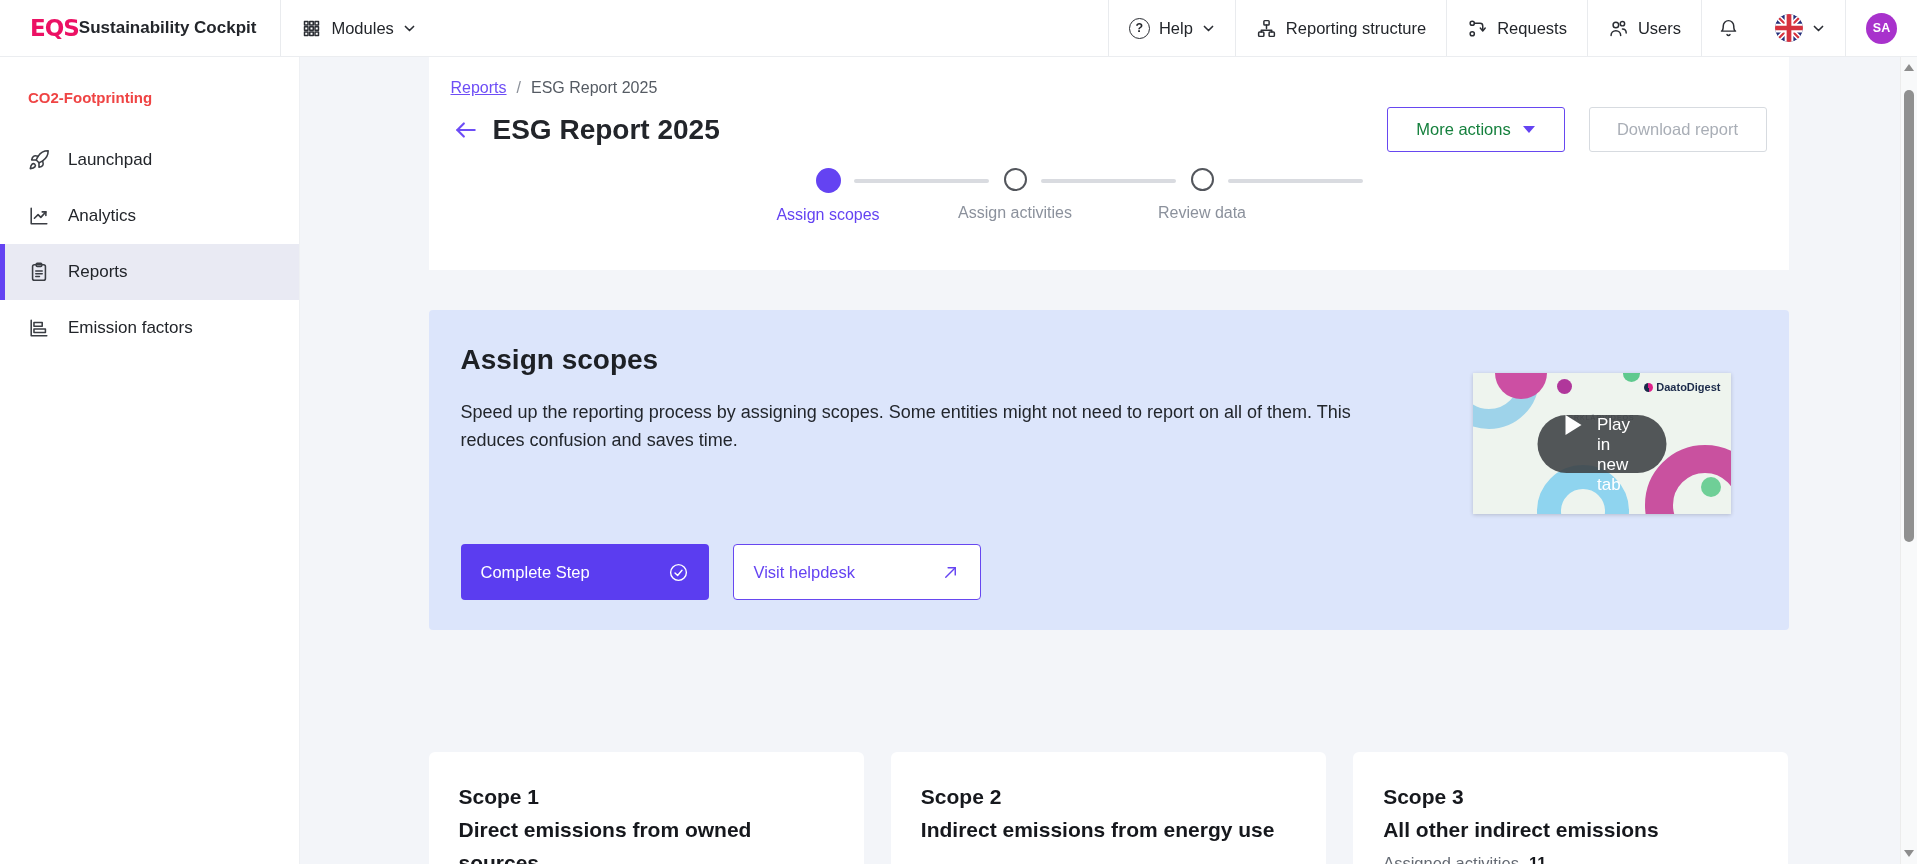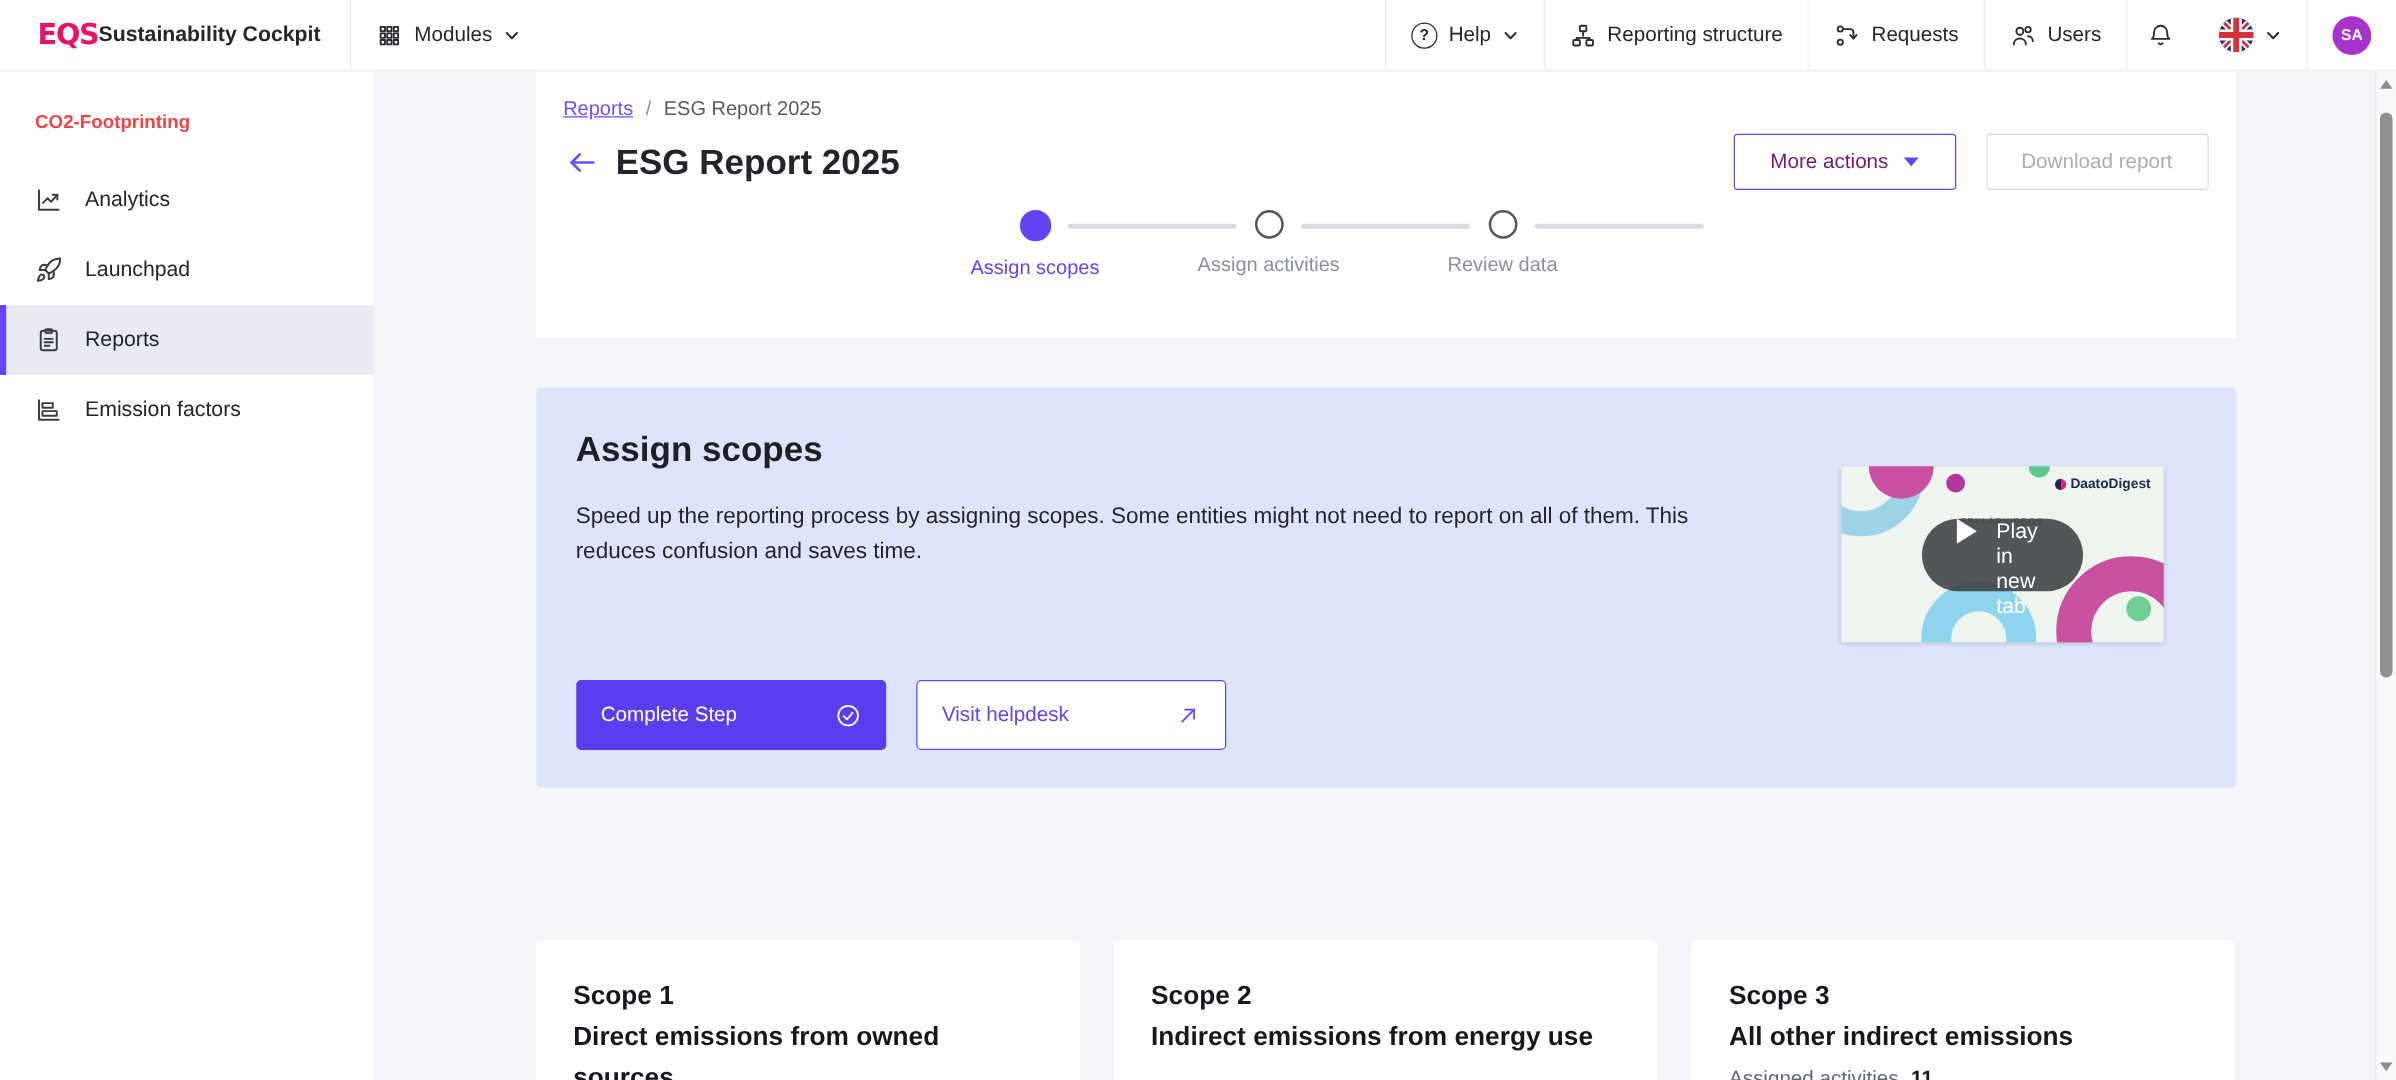--- a/index.html
+++ b/index.html
@@ -51,21 +51,21 @@
   .breadcrumb { display:flex; align-items:center; gap:10px; font-size:16px; }
   .crumb-link { color:#6d4df6; text-decoration:underline; cursor:pointer; }
   .crumb-sep { color:#8a8f98; }
   .crumb-current { color:#555b63; }
   .title-row { display:flex; align-items:center; margin-top:10px; }
   .back-arrow { width:26px; height:26px; stroke:#6d4df6; fill:none; stroke-width:2;
                 stroke-linecap:round; stroke-linejoin:round; margin:0 14px 0 2px; cursor:pointer; }
   .page-title { font-size:28px; font-weight:600; color:#22252a; }
   .title-actions { margin-left:auto; display:flex; gap:24px; }
   .btn-more { width:178px; height:45px; border:1.5px solid #6747f0; border-radius:3px;
-              background:#fff; color:#701a75; font-size:16.5px; font-weight:500;
+              background:#fff; color:#15803d; font-size:16.5px; font-weight:500;
               display:flex; align-items:center; justify-content:center; gap:12px; cursor:pointer; }
   .caret-down { width:0; height:0; border-left:6px solid transparent; border-right:6px solid transparent;
                 border-top:7px solid #6443f2; }
   .btn-download { width:178px; height:45px; border:1px solid #d7dbe0; border-radius:3px;
                   background:#fff; color:#a9aeb6; font-size:16.5px; font-weight:500;
                   display:flex; align-items:center; justify-content:center; cursor:default;text-align:center; }
 
   
   .stepper { position:relative; width:748px; margin:16px auto 0; display:flex; }
   .step { width:187px; display:flex; flex-direction:column; align-items:center; cursor:pointer; }
@@ -249,35 +249,35 @@
   </div>
 </header>
 
 <div class="app-body">
 
   <aside class="sidebar">
     <div class="sidebar-heading">CO2-Footprinting</div>
 
     <div class="side-item">
       <svg class="side-icon" viewBox="0 0 24 24">
-        <path d="M3.5 3.5v17h17"></path>
-          <polyline points="7,14.5 11,10.5 14,13.5 19.5,7.5"></polyline>
-          <polyline points="15.5,7.5 19.5,7.5 19.5,11.5"></polyline>
-      </svg>
-      <span>Analytics</span>
-    </div>
-
-    <div class="side-item">
-      <svg class="side-icon" viewBox="0 0 24 24">
         <path d="M4.5 16.5c-1.5 1.26-2 5-2 5s3.74-.5 5-2c.71-.84.7-2.13-.09-2.91a2.18 2.18 0 0 0-2.91-.09z"></path>
         <path d="M12 15l-3-3a22 22 0 0 1 2-3.95A12.88 12.88 0 0 1 22 2c0 2.72-.78 7.5-6 11a22.35 22.35 0 0 1-4 2z"></path>
         <path d="M9 12H4s.55-3.03 2-4c1.62-1.08 5 0 5 0"></path>
           <path d="M12 15v5s3.03-.55 4-2c1.08-1.62 0-5 0-5"></path>
       </svg>
       <span>Launchpad</span>
+    </div>
+
+    <div class="side-item">
+      <svg class="side-icon" viewBox="0 0 24 24">
+        <path d="M3.5 3.5v17h17"></path>
+          <polyline points="7,14.5 11,10.5 14,13.5 19.5,7.5"></polyline>
+          <polyline points="15.5,7.5 19.5,7.5 19.5,11.5"></polyline>
+      </svg>
+      <span>Analytics</span>
     </div>
 
     <div class="side-item active">
       <svg class="side-icon" viewBox="0 0 24 24">
         <rect x="5" y="4" width="14" height="17" rx="2"></rect>
           <rect x="9" y="2.5" width="6" height="3.5" rx="1"></rect>
         <path d="M8.5 11h7M8.5 14h7M8.5 17h4"></path>
       </svg>
       <span>Reports</span>
     </div>

